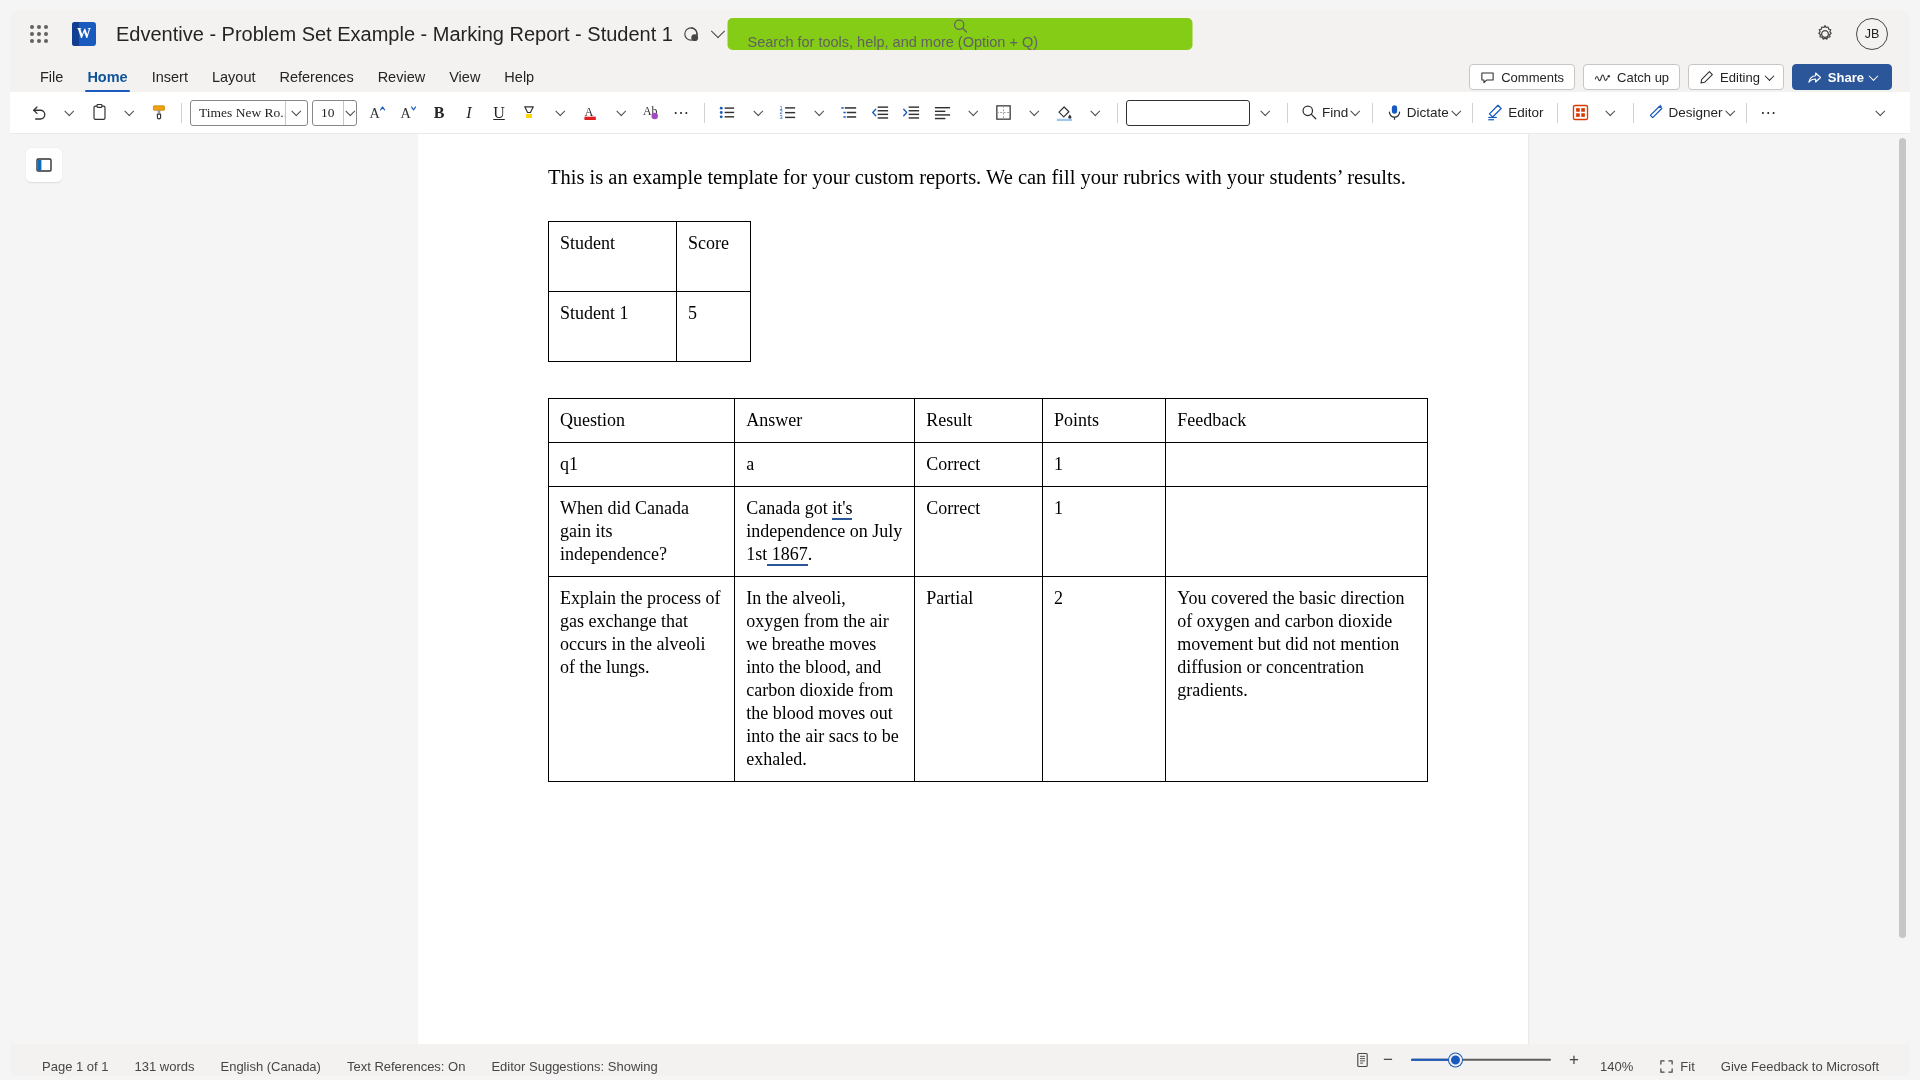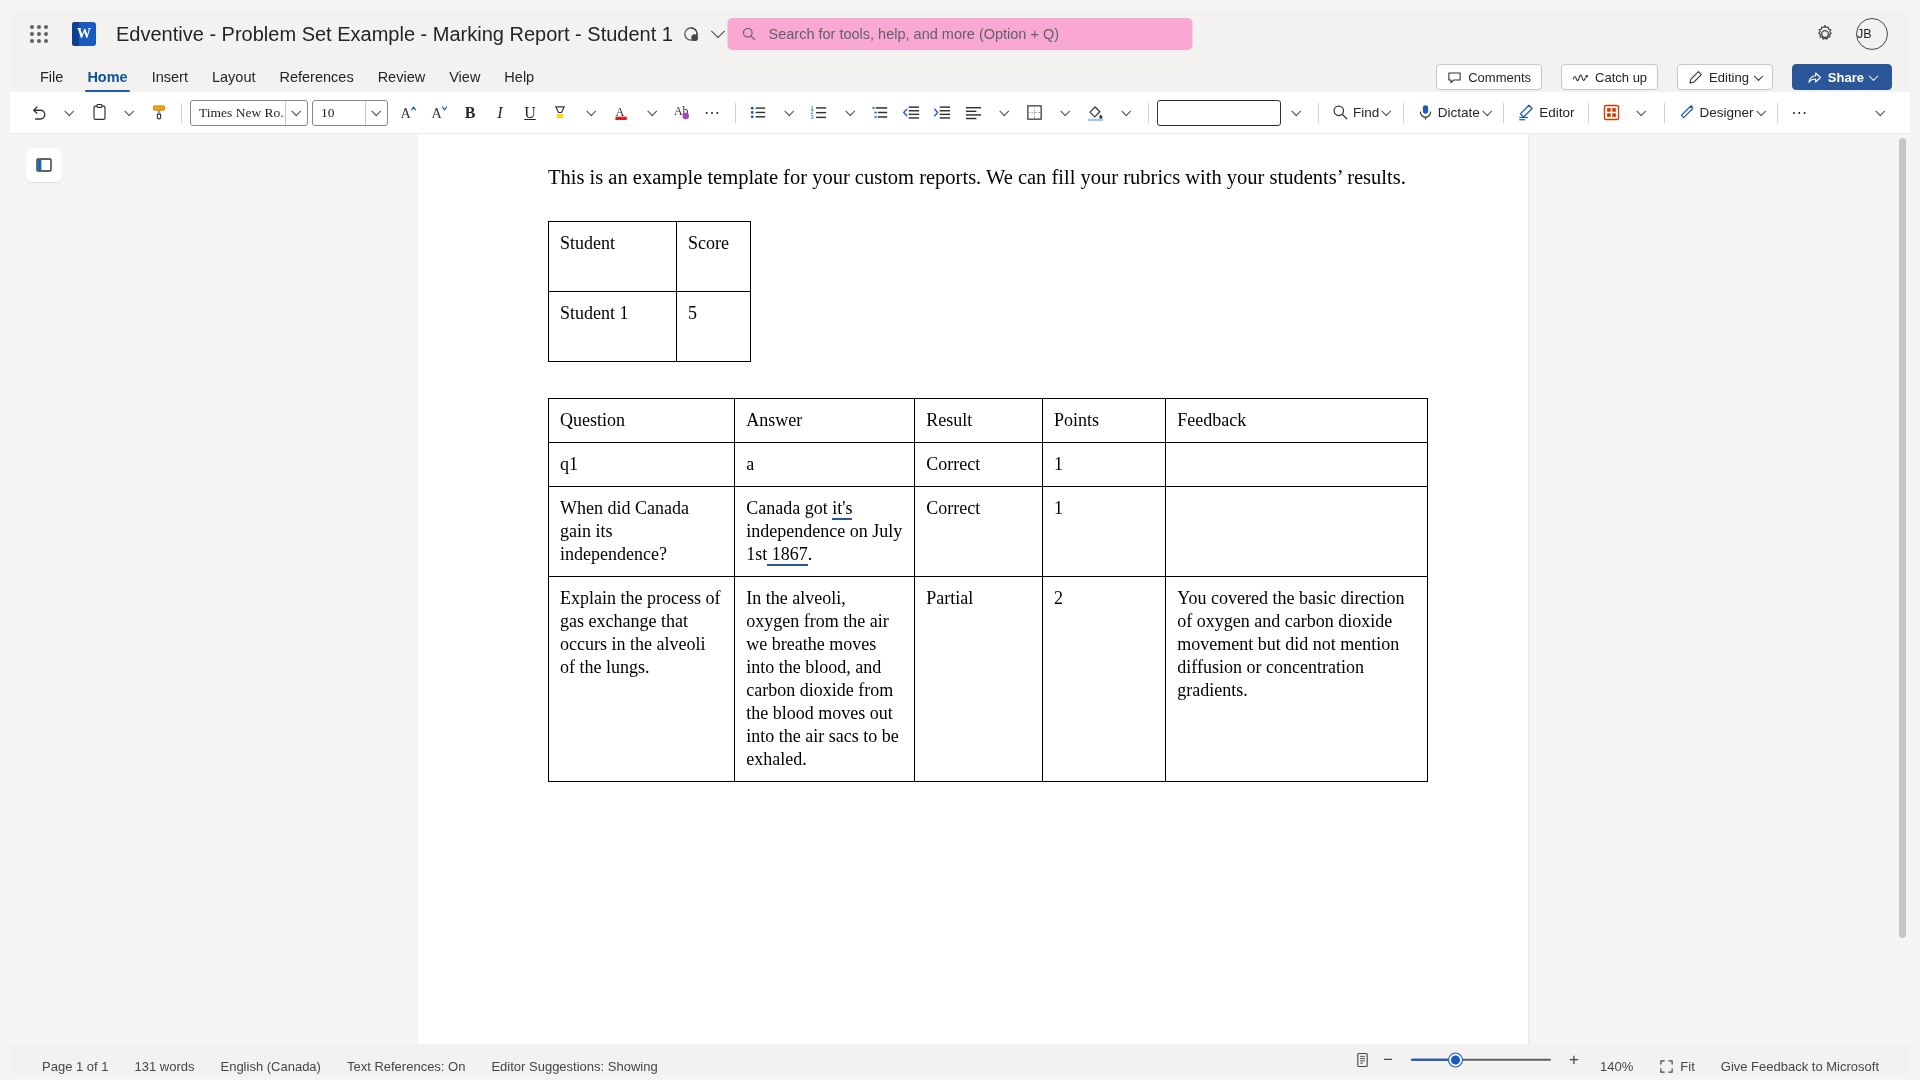--- a/index.html
+++ b/index.html
@@ -89,26 +89,27 @@
     transform: rotate(45deg) translate(-2px,-2px);
   }
   .title-chev { margin-left: 12px; cursor:pointer; }
 
   .searchbox {
     position: absolute;
     left: 50%;
     transform: translateX(-50%);
     width: 465px;
     height: 32px;
-    background: #f9a8d4;
+    background: #84cc16;
     border-radius: 5px;
     display: flex;
     align-items: center;
     padding: 0 14px;
     cursor: text;
+    flex-direction: column;
   }
   .searchbox input {
     border: none; background: transparent; outline: none;
     font-family: "Liberation Sans", sans-serif;
     font-size: 14.5px;
     color: #484644;
     margin-left: 12px;
     width: 100%;
   }
   .searchbox input::placeholder { color: #616161; }
@@ -120,21 +121,21 @@
     gap: 18px;
     padding-right: 8px;
   }
   .gear-btn { cursor: pointer; width: 26px; height: 26px; display:flex; align-items:center; justify-content:center;}
   .avatar {
     width: 32px; height: 32px;
     border-radius: 50%;
     border: 1.3px solid #484644;
     display: flex;
     align-items: center;
-    justify-content: flex-start;
+    justify-content: center;
     font-size: 12.5px;
     color: #201f1e;
     cursor: pointer;
   }
 
   
   .tabsrow {
     height: 34px;
     min-height: 34px;
     display: flex;
@@ -157,21 +158,21 @@
     position: absolute;
     left: 10px; right: 10px; bottom: 0;
     height: 2.4px;
     background: #185abd;
     border-radius: 2px;
   }
   .tabs-right {
     margin-left: auto;
     display: flex;
     align-items: flex-start;
-    gap: 19px;
+    gap: 8px;
     padding-bottom: 2px;
   }
   .pillbtn {
     height: 26px;
     border: 1px solid #c8c6c4;
     border-radius: 4px;
     background: #ffffff;
     font-size: 13px;
     color: #252423;
     display: flex;
@@ -250,21 +251,21 @@
     height: 100%;
     white-space: nowrap;
   }
   .combo .cbtn {
     width: 22px; height: 100%;
     border-left: 1px solid #c8c6c4;
     display: flex; align-items: center; justify-content: center;
   }
   .font-combo { width: 118px; }
   .font-combo .cval { flex: 1; overflow: hidden; }
-  .size-combo { width: 76px; }
+  .size-combo { width: 45px; }
   .size-combo .cval { flex: 1; }
   .style-combo { width: 124px; border: 1.5px solid #323130; }
   .style-combo .cval { flex:1; font-family:"Liberation Serif", serif;margin-top:36px; }
   .toolbar-collapse {
     margin-left: auto;
     padding-right: 6px;
     cursor: pointer;
     width: 26px; height: 26px;
     display:flex; align-items:center; justify-content:center;
   }

